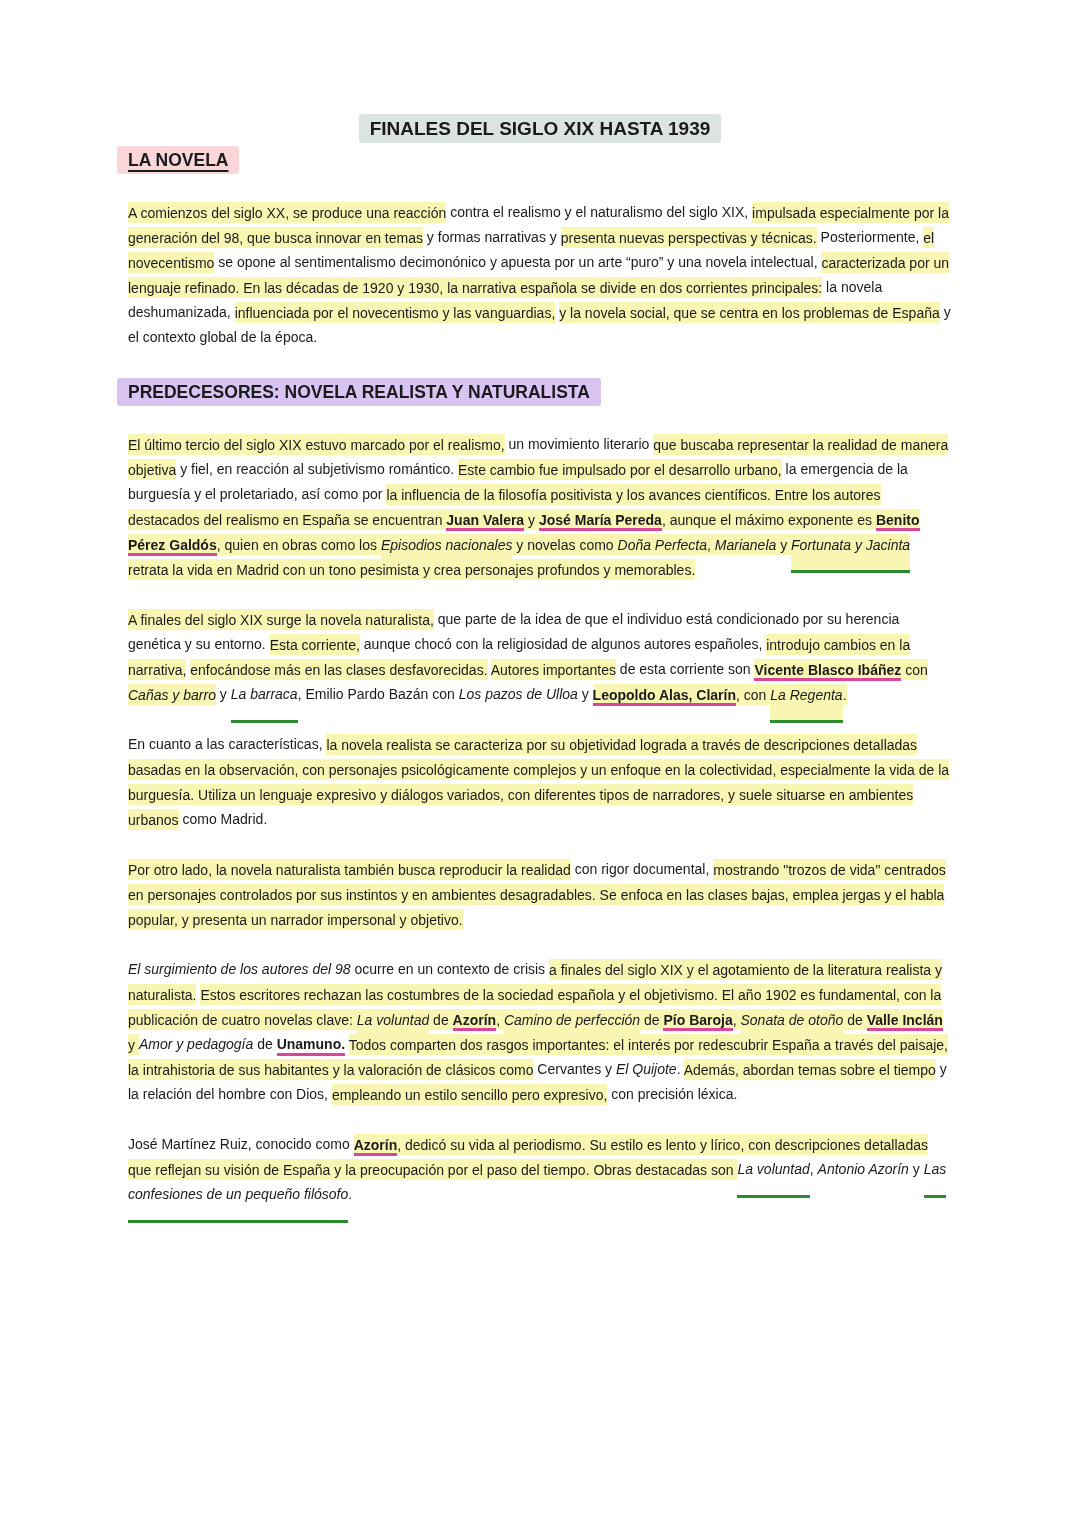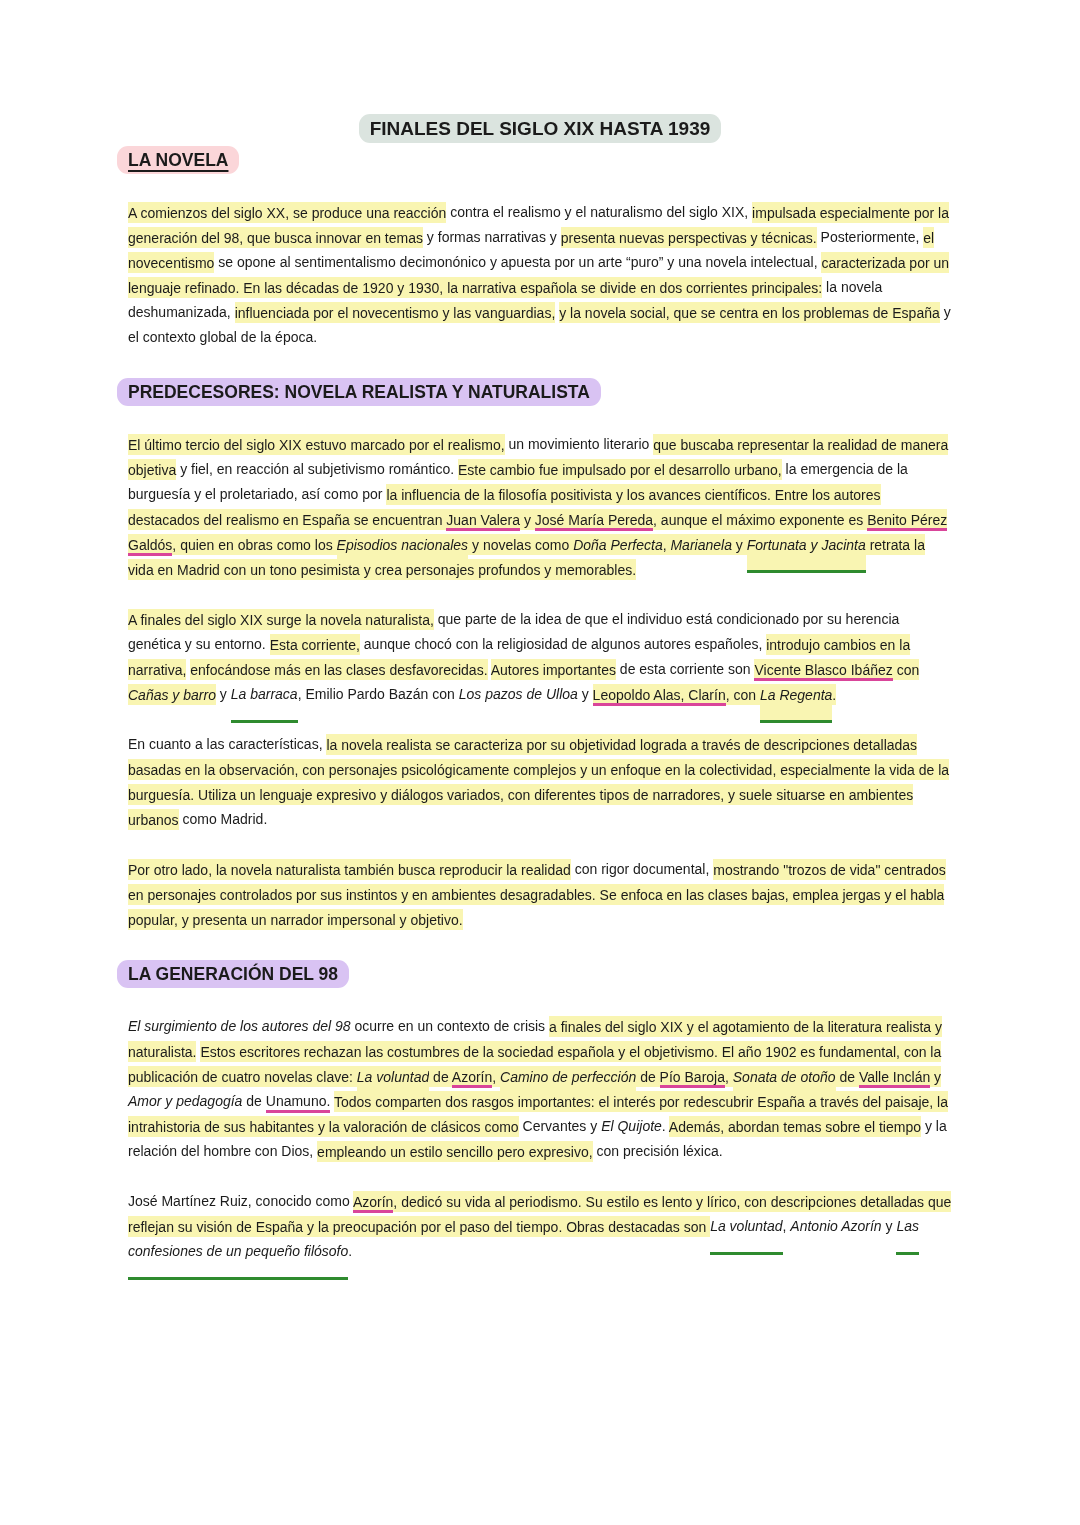--- a/index.html
+++ b/index.html
@@ -33,21 +33,21 @@
     line-height:26px;
   }
   .doc-heading{
     font-size:17.5px;
     font-weight:bold;
     line-height:25px;
     margin:30px 0 27px -11px;
   }
   section:first-of-type .doc-heading{margin-top:0;}
   .pill{
-    border-radius:11px;
+    border-radius:3px;
     padding:4px 11px;
     -webkit-box-decoration-break:clone;
     box-decoration-break:clone;
   }
   .pill[data-variant="gray"]{background:var(--title-highlight);}
   .pill[data-variant="pink"]{background:var(--heading-pink);}
   .pill[data-variant="purple"]{background:var(--heading-purple);margin-top:24px;}
   .pill.underlined{
     text-decoration:underline;
     text-decoration-thickness:2px;
@@ -64,20 +64,21 @@
     box-decoration-break:clone;
   }
   .doc-paragraph .h{
     background:var(--text-highlight);
     padding:2.5px 0 3px 0;
   }
   .doc-paragraph .i{font-style:italic;}
   .doc-paragraph .up{
     border-bottom:3.5px solid var(--underline-pink);
     padding-bottom:1px;
+    font-weight:bold;
   }
   .doc-paragraph .ug{
     border-bottom:3.5px solid var(--underline-green);
     padding-bottom:18px;
   }
 </style>
 </head>
 <body>
 
 <main class="page">
@@ -95,20 +96,19 @@
     <h2 class="doc-heading"><span class="pill" data-variant="purple">PREDECESORES: NOVELA REALISTA Y NATURALISTA</span></h2>
     <div>
         <p class="doc-paragraph"><span class="h">El último tercio del siglo XIX estuvo marcado por el realismo,</span><span> un movimiento literario </span><span class="h">que buscaba representar la realidad de manera objetiva</span><span> y fiel, en reacción al subjetivismo romántico. </span><span class="h">Este cambio fue impulsado por el desarrollo urbano,</span><span> la emergencia de la burguesía y el proletariado, así como por </span><span class="h">la influencia de la filosofía positivista y los avances científicos. Entre los autores destacados del realismo en España se encuentran </span><span class="h up">Juan Valera</span><span class="h"> y </span><span class="h up">José María Pereda</span><span class="h">, aunque el máximo exponente es </span><span class="h up">Benito Pérez Galdós</span><span class="h">, quien en obras como los </span><span class="h i ug">Episodios nacionales</span><span class="h"> y novelas como </span><span class="h i">Doña Perfecta</span><span class="h">, </span><span class="h i">Marianela</span><span class="h"> y </span><span class="h i ug">Fortunata y Jacinta</span><span class="h"> retrata la vida en Madrid con un tono pesimista y crea personajes profundos y memorables.</span></p>
         <p class="doc-paragraph"><span class="h">A finales del siglo XIX surge la novela naturalista,</span><span> que parte de la idea de que el individuo está condicionado por su herencia genética y su entorno. </span><span class="h">Esta corriente,</span><span> aunque chocó con la religiosidad de algunos autores españoles, </span><span class="h">introdujo cambios en la narrativa,</span><span> </span><span class="h">enfocándose más en las clases desfavorecidas.</span><span> </span><span class="h">Autores importantes</span><span> de esta corriente son </span><span class="h up">Vicente Blasco Ibáñez</span><span class="h"> con </span><span class="h i">Cañas y barro</span><span> y </span><span class="i ug">La barraca</span><span>, Emilio Pardo Bazán con </span><span class="i">Los pazos de Ulloa</span><span> y </span><span class="h up">Leopoldo Alas, Clarín</span><span class="h">, con </span><span class="h i ug">La Regenta</span><span class="h">.</span></p>
         <p class="doc-paragraph"><span>En cuanto a las características, </span><span class="h">la novela realista se caracteriza por su objetividad lograda a través de descripciones detalladas basadas en la observación, con personajes psicológicamente complejos y un enfoque en la colectividad, especialmente la vida de la burguesía. Utiliza un lenguaje expresivo y diálogos variados, con diferentes tipos de narradores, y suele situarse en ambientes urbanos</span><span> como Madrid.</span></p>
         <p class="doc-paragraph"><span class="h">Por otro lado, la novela naturalista también busca reproducir la realidad</span><span> con rigor documental, </span><span class="h">mostrando "trozos de vida" centrados en personajes controlados por sus instintos y en ambientes desagradables. Se enfoca en las clases bajas, emplea jergas y el habla popular, y presenta un narrador impersonal y objetivo.</span></p>
       </div>
   </section>
 
   <section>
-    <h2 class="doc-heading"><span class="pill" data-variant="purple">LA GENERACIÓN DEL 98</span></h2>
     <div>
         <p class="doc-paragraph"><span class="i">El surgimiento de los autores del 98</span><span> ocurre en un contexto de crisis </span><span class="h">a finales del siglo XIX y el agotamiento de la literatura realista y naturalista.</span><span> </span><span class="h">Estos escritores rechazan las costumbres de la sociedad española y el objetivismo. El año 1902 es fundamental, con la publicación de cuatro novelas clave: </span><span class="h i ug">La voluntad</span><span class="h"> de </span><span class="h up">Azorín</span><span class="h">, </span><span class="h i ug">Camino de perfección</span><span class="h"> de </span><span class="h up">Pío Baroja</span><span class="h">, </span><span class="h i ug">Sonata de otoño</span><span class="h"> de </span><span class="h up">Valle Inclán</span><span class="h"> y </span><span class="i ug">Amor y pedagogía</span><span> de </span><span class="up">Unamuno.</span><span> </span><span class="h">Todos comparten dos rasgos importantes: el interés por redescubrir España a través del paisaje, la intrahistoria de sus habitantes y la valoración de clásicos como</span><span> Cervantes y </span><span class="i">El Quijote</span><span>. </span><span class="h">Además, abordan temas sobre el tiempo</span><span> y la relación del hombre con Dios, </span><span class="h">empleando un estilo sencillo pero expresivo,</span><span> con precisión léxica.</span></p>
         <p class="doc-paragraph"><span>José Martínez Ruiz, conocido como </span><span class="h up">Azorín</span><span class="h">, dedicó su vida al periodismo. Su estilo es lento y lírico, con descripciones detalladas que reflejan su visión de España y la preocupación por el paso del tiempo. Obras destacadas son </span><span class="i ug">La voluntad</span><span>, </span><span class="i">Antonio Azorín</span><span> y </span><span class="i ug">Las confesiones de un pequeño filósofo</span><span>.</span></p>
       </div>
   </section>
 
 </main>
 
 </body></html>

